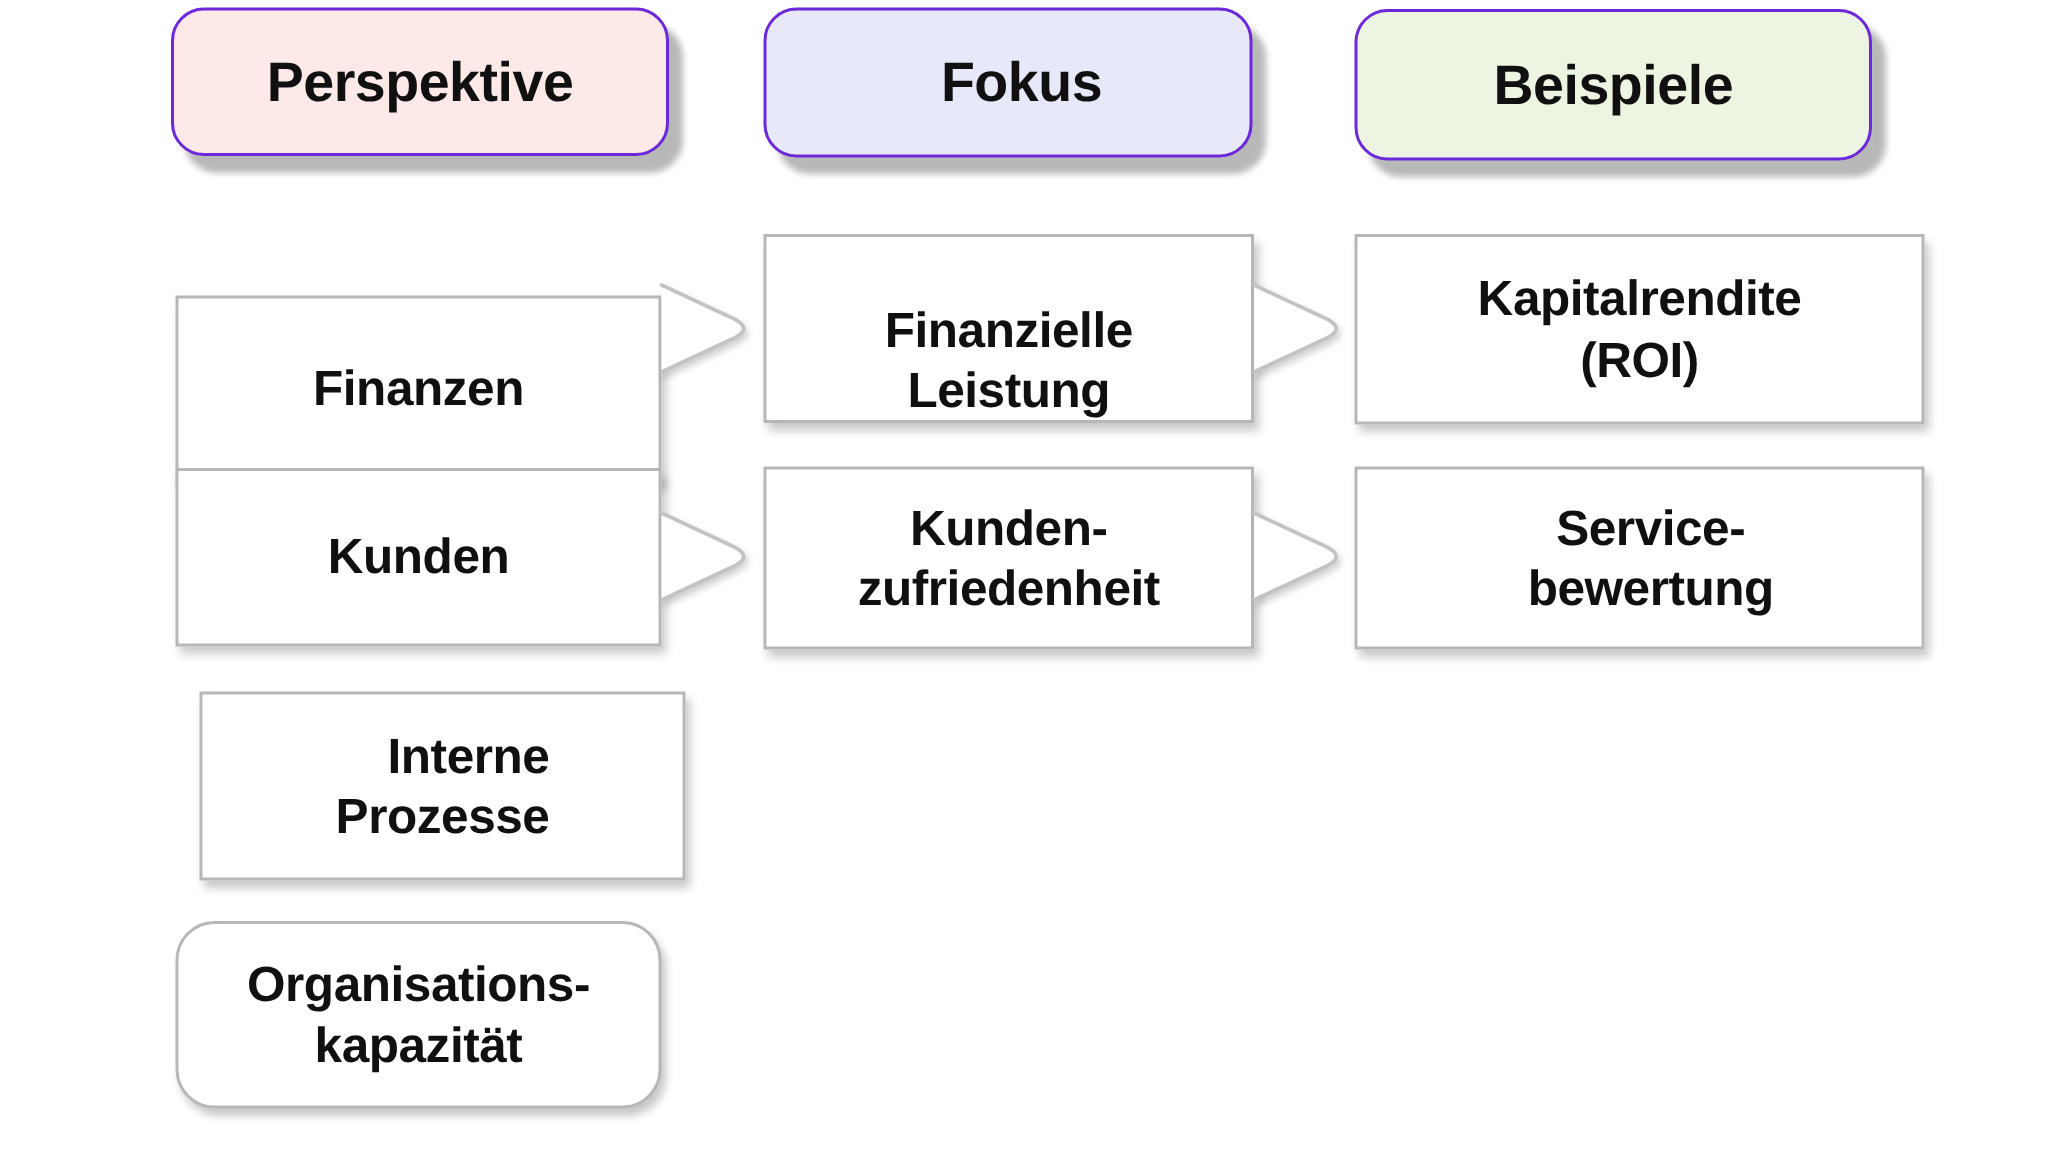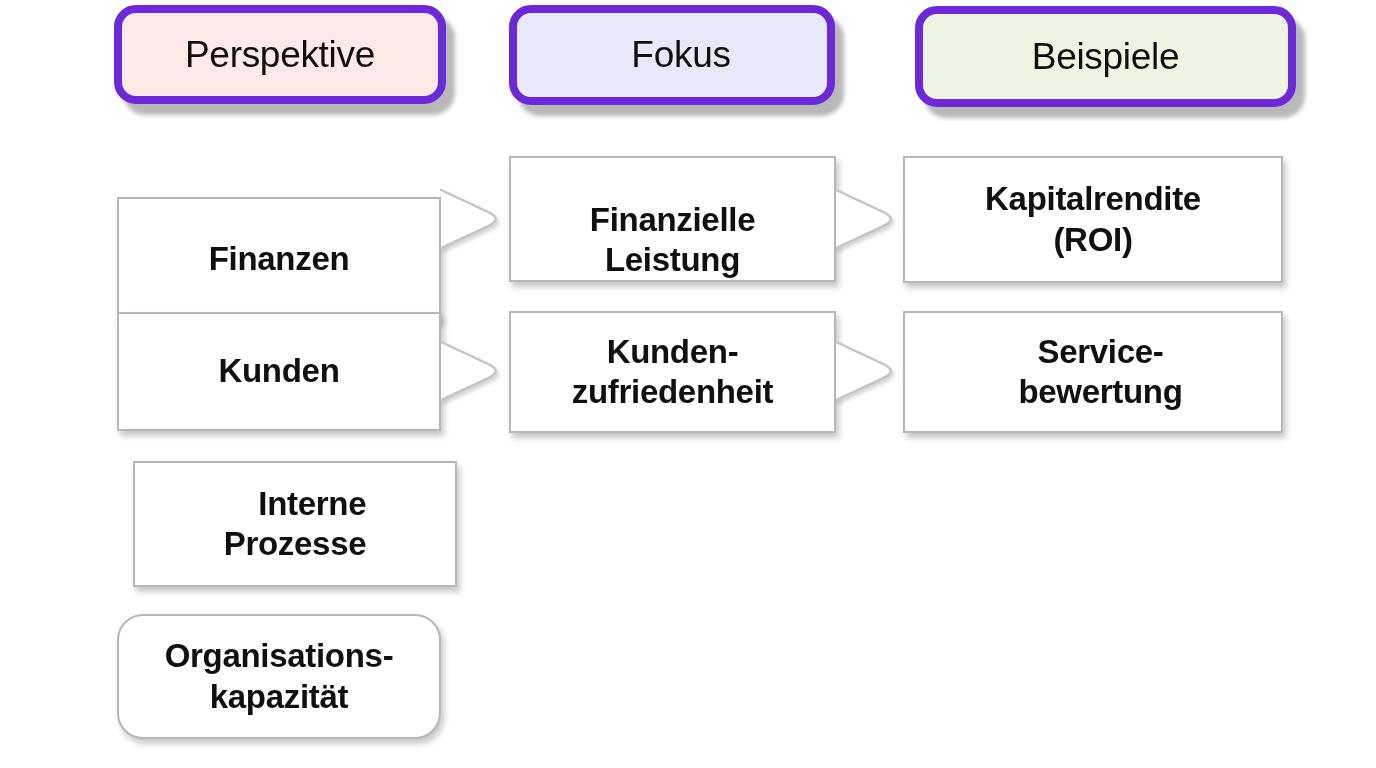--- a/index.html
+++ b/index.html
@@ -7,28 +7,28 @@
     width:1376px;height:768px;overflow:hidden;
     background:#ffffff;
     font-family:"Liberation Sans", sans-serif;
   }
   .canvas{
     position:relative;width:1376px;height:768px;background:#ffffff;
   }
   
   .header{
     position:absolute;box-sizing:border-box;
-    border:8px solid #6d28d9;border-radius:22px;
+    border:2px solid #6d28d9;border-radius:22px;
     display:flex;align-items:center;justify-content:center;
-    font-size:37px;font-weight:400;color:#101010;letter-spacing:-0.3px;
+    font-size:37px;font-weight:700;color:#101010;letter-spacing:-0.3px;
     box-shadow:9px 11px 4px rgba(0,0,0,0.28);
   }
   .h-perspektive{left:114px;top:5px;width:332px;height:99px;}
   .h-fokus{left:509px;top:5px;width:326px;height:100px;padding-left:18px;}
-  .h-beispiele{left:903px;top:6px;width:381px;height:101px;margin-left:12px;}
+  .h-beispiele{left:903px;top:6px;width:345px;height:101px;}
   
   .box{
     position:absolute;box-sizing:border-box;
     background:#ffffff;border:2px solid #b7b7b7;
     display:flex;align-items:center;justify-content:center;
     text-align:center;
     font-size:33px;font-weight:700;color:#101010;line-height:1.22;
     letter-spacing:-0.3px;
     box-shadow:3px 5px 6px rgba(0,0,0,0.22);
   }

